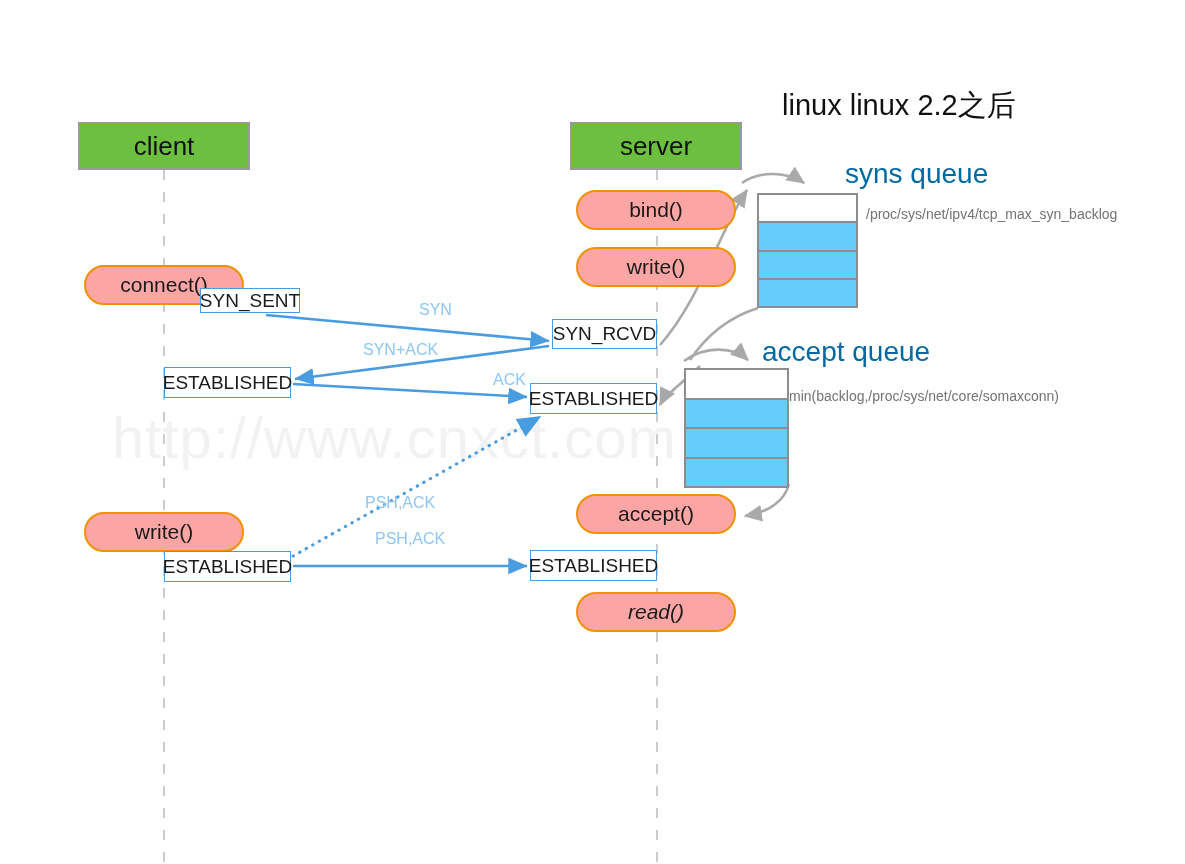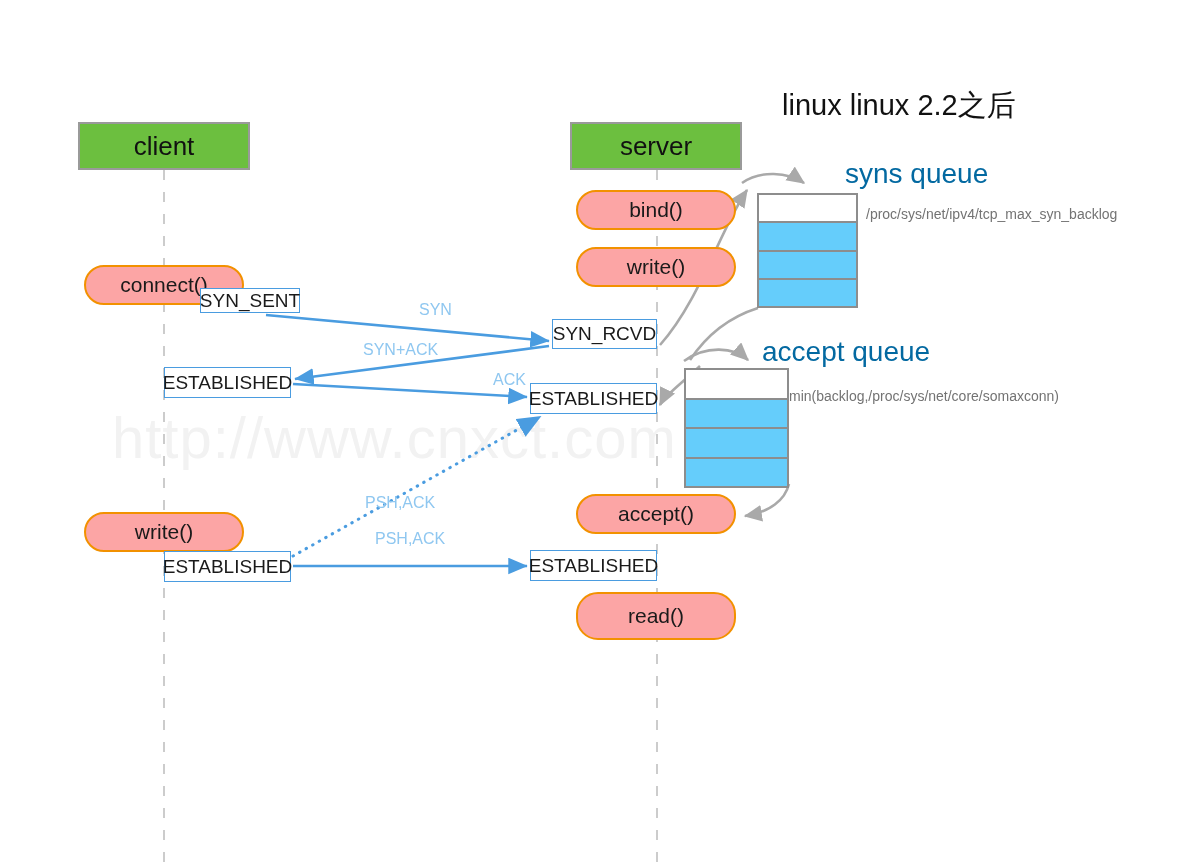--- a/index.html
+++ b/index.html
@@ -188,21 +188,21 @@
   </div>
   <div class="call-pill" style="left:576px; top:247px; width:160px; height:40px;">
     <span>write()</span>
   </div>
   <div class="call-pill" style="left:576px; top:494px; width:160px; height:40px;">
     <span>accept()</span>
   </div>
   <div class="call-pill" style="left:84px; top:512px; width:160px; height:40px;">
     <span>write()</span>
   </div>
-  <div class="call-pill" style="left:576px; top:592px; width:160px; height:48px;">
+  <div class="call-pill" style="left:576px; top:592px; width:160px; height:40px;font-style:italic;">
     <span>read()</span>
   </div>
 
   <div class="state-box" style="left:164px; top:288px; width:100px; height:25px;margin-left:36px;">
     <span>SYN_SENT</span>
   </div>
   <div class="state-box" style="left:164px; top:367px; width:127px; height:31px;">
     <span>ESTABLISHED</span>
   </div>
   <div class="state-box" style="left:164px; top:551px; width:127px; height:31px;">

